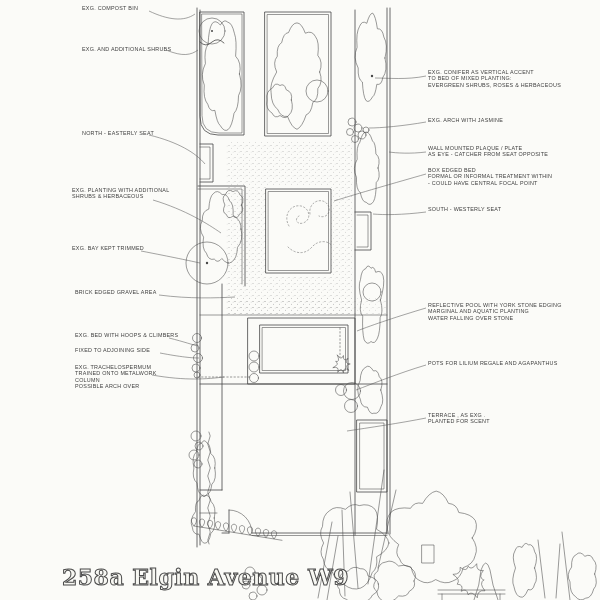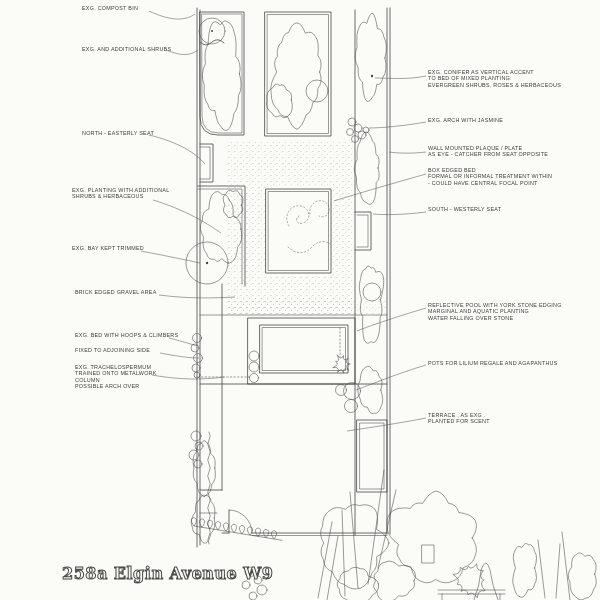--- a/index.html
+++ b/index.html
@@ -7,21 +7,21 @@
   #page{position:relative;width:600px;height:600px;background:var(--paper);overflow:hidden;
         font-family:"Liberation Sans",sans-serif;}
   svg{position:absolute;left:0;top:0;}
   .ink{stroke:var(--ink);fill:none;stroke-width:.8;stroke-linecap:round;stroke-linejoin:round;}
   .thin{stroke-width:.55;}
   .dotted{stroke-dasharray:1.4,2.2;}
   .lead{stroke:#5a5a5a;stroke-width:.55;fill:none;}
   .note{position:absolute;font-size:5.4px;line-height:6.4px;letter-spacing:.25px;
         color:#3f3f3f;white-space:pre-line;font-family:"Liberation Sans",sans-serif;}
   .title{position:absolute;left:62px;top:564px;font-family:"DejaVu Serif",serif;
-         font-size:16px;font-weight:700;letter-spacing:.5px;color:#a16207;
+         font-size:22px;font-weight:700;letter-spacing:.5px;color:#a16207;
          -webkit-text-fill-color:#f7f7f2;-webkit-text-stroke:1px #4a4a4a;}
 </style>
 </head>
 <body>
 
 <div id="page">
 
   <svg width="600" height="600" viewBox="0 0 600 600">
     <defs>
       <pattern id="gravel" width="6" height="6" patternUnits="userSpaceOnUse">

